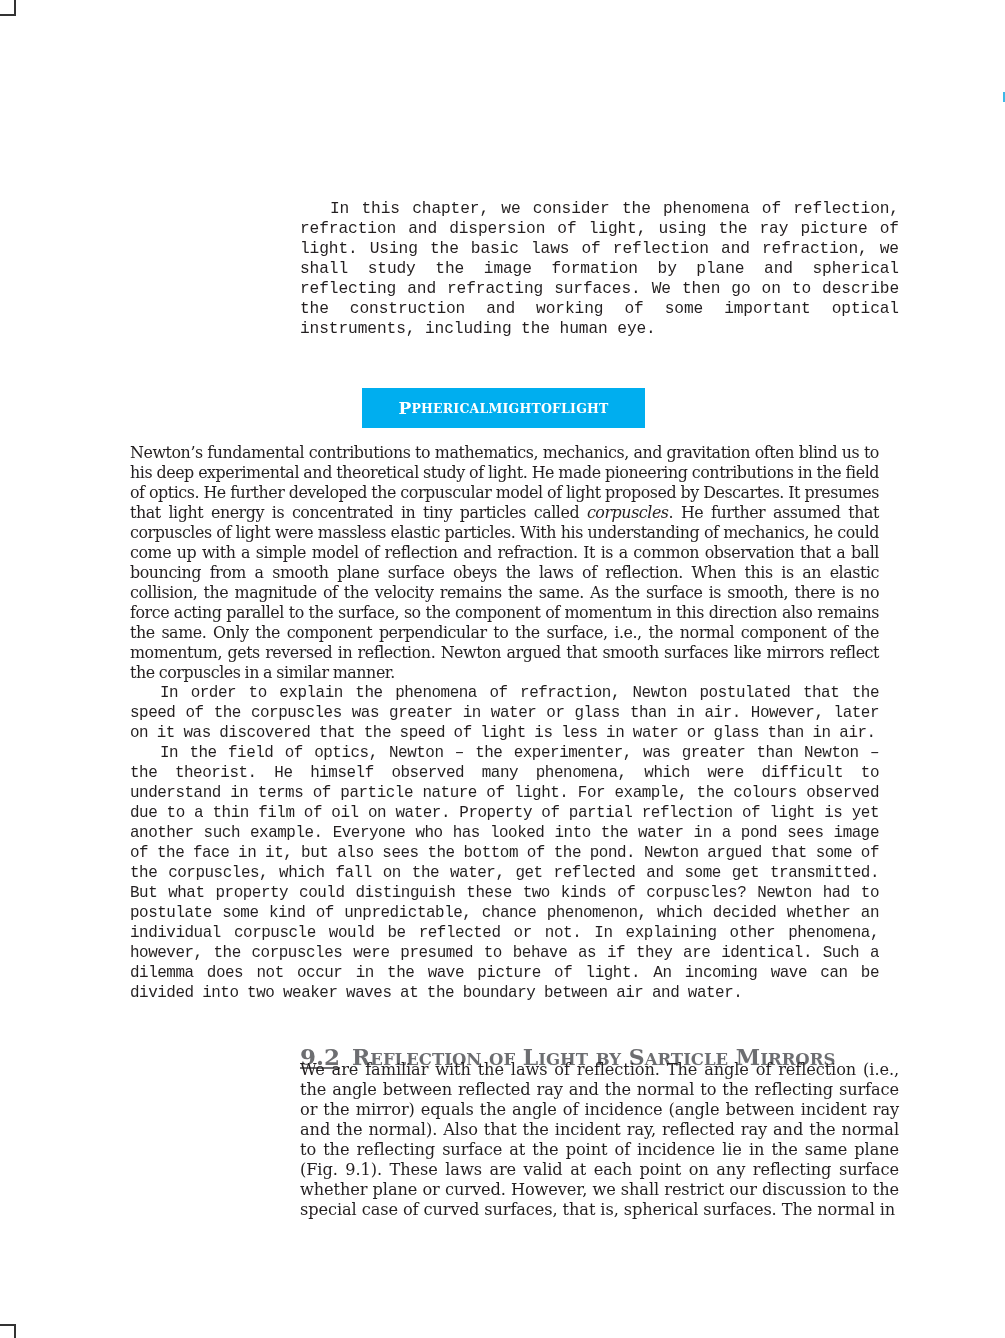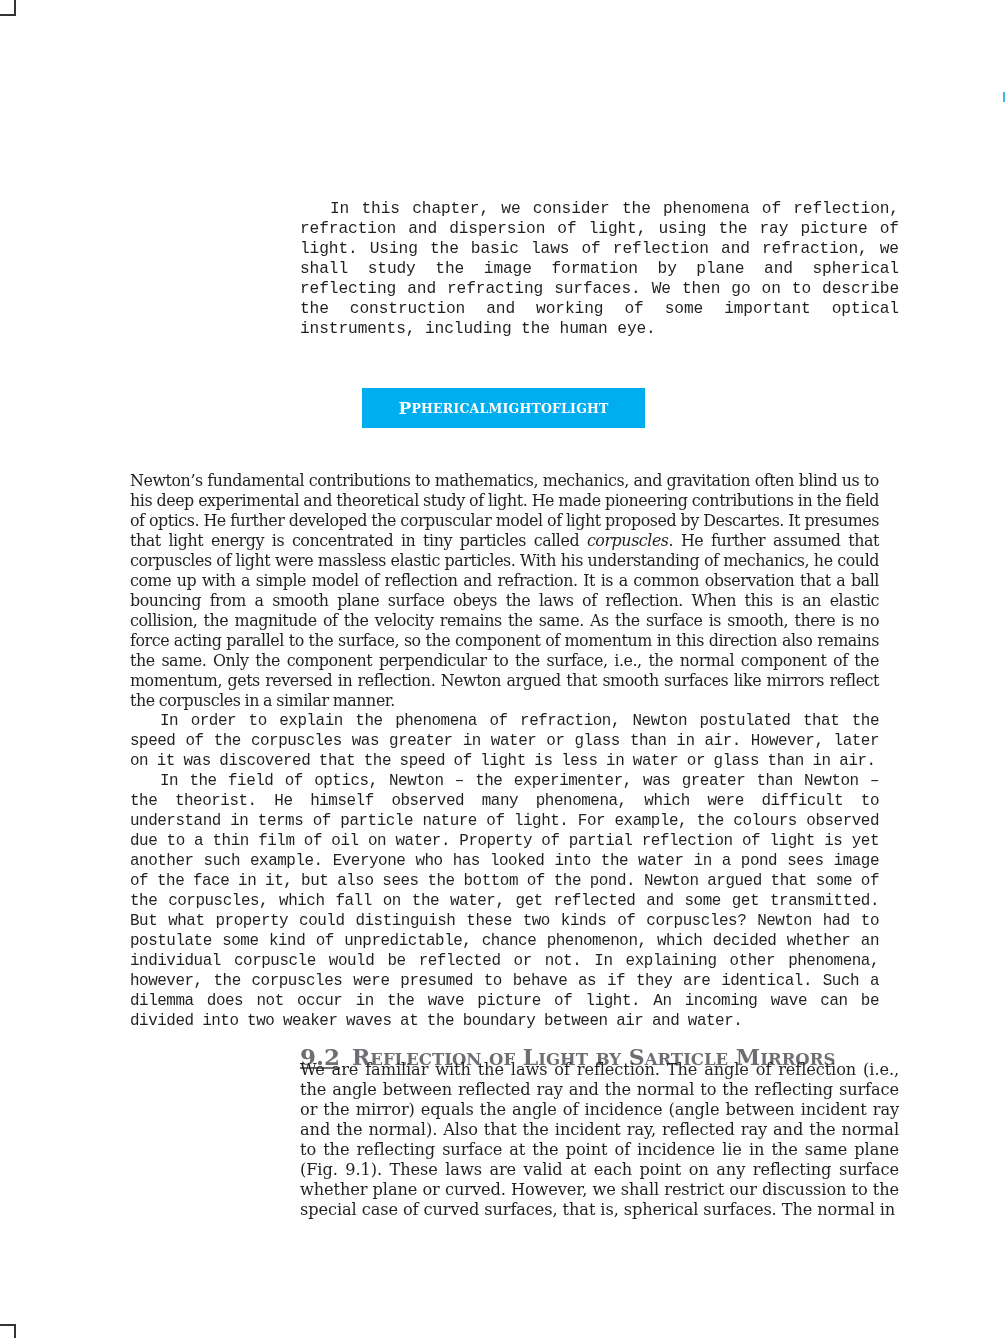--- a/index.html
+++ b/index.html
@@ -7,21 +7,21 @@
          font-family: "DejaVu Serif", "Liberation Serif", serif; color: #231f20; }
   .crop { position: absolute; border-color: #333; border-style: solid; }
   .crop-tl { left: 0; top: 0; width: 14px; height: 14px; border-width: 0 2px 2px 0; }
   .crop-bl { left: 0; top: 1324px; width: 14px; height: 14px; border-width: 2px 2px 0 0; }
   .edge-mark { position: absolute; left: 1003px; top: 92px; width: 2px; height: 10px; background: #3db8e8; }
   .para { position: absolute; font-size: 16.2px; line-height: 20px; text-align: justify;
           letter-spacing: -0.1px; }
   .para p { margin: 0; }
   .para p.indent { text-indent: 30px; font-family: Liberation Mono, monospace; }
   .intro { left: 300px; top: 199px; width: 599px; }
-  .box { left: 130px; top: 443px; width: 749px; font-size: 15.9px; letter-spacing: -0.45px; word-spacing: -0.5px; margin-top: 28px; }
+  .box { left: 130px; top: 443px; width: 749px; font-size: 15.9px; letter-spacing: -0.45px; word-spacing: -0.5px; }
   .sec-body { left: 300px; top: 1060px; width: 599px; }
   .banner { position: absolute; left: 362px; top: 388px; width: 283px; height: 40px;
             background: #00aeef; color: #fff; font-weight: bold; display: flex;
             align-items: center; justify-content: center; font-size: 12.5px;
             letter-spacing: 0.2px; }
   .banner .cap { font-size: 17px; }
   .heading { position: absolute; left: 300px; top: 1043px; color: #6d6e71; font-weight: bold;
              font-size: 22px; white-space: nowrap; }
   .heading .num { margin-right: 12px; font-size: 23px; text-decoration: underline; }
   .heading .sc { font-size: 16.5px; }

